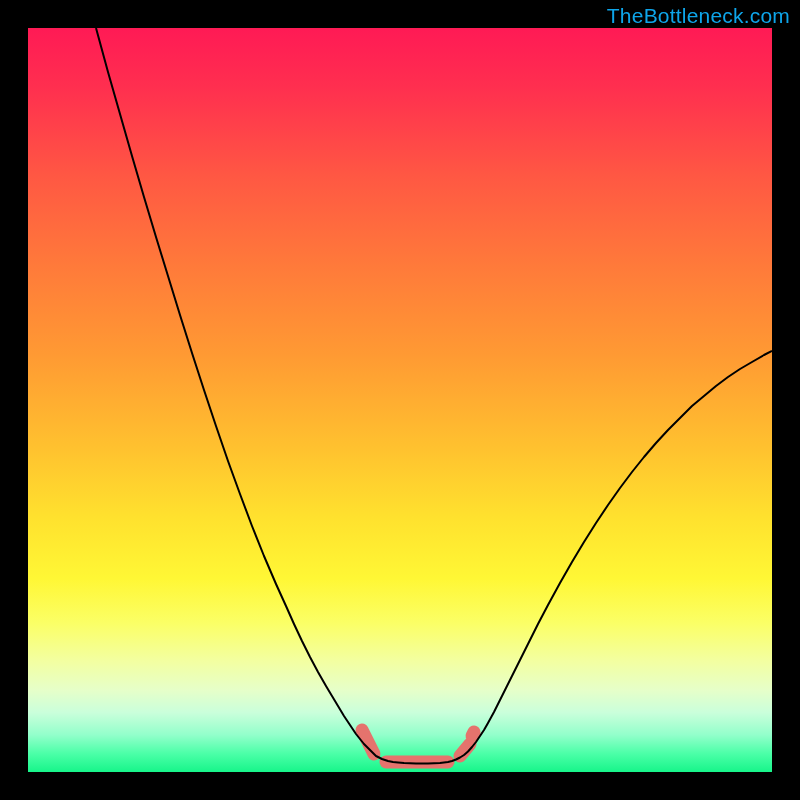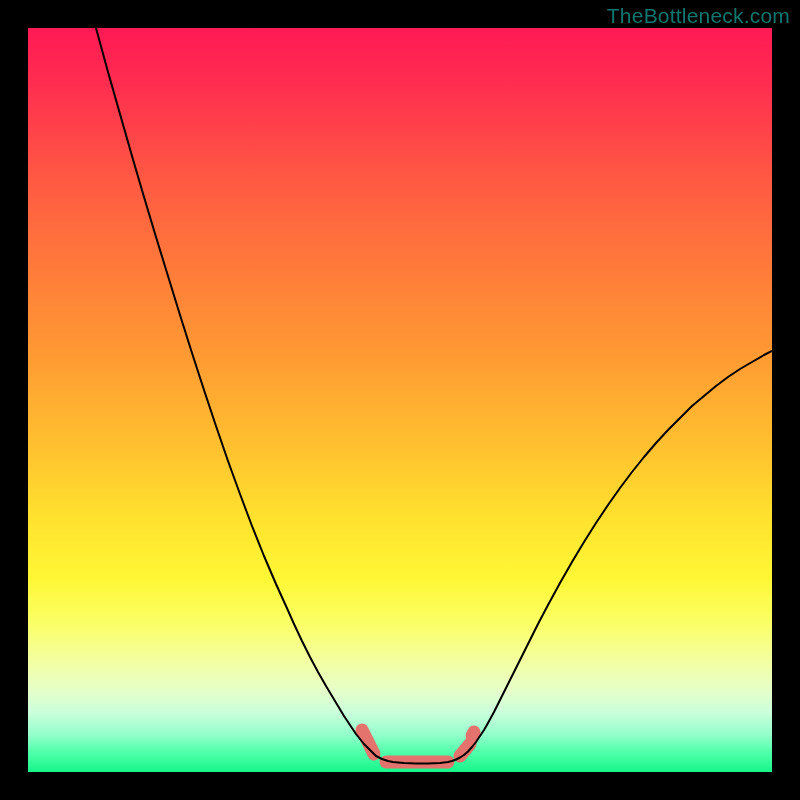--- a/index.html
+++ b/index.html
@@ -44,21 +44,21 @@
       #caffdb 92%,
       #93ffcb 95%,
       #4cffa8 97.5%,
       #17f58a 100%
     );
   }
   .watermark {
     position: absolute;
     top: 4px;
     right: 10px;
-    color: #0f766e;
+    color: #0ea5e9;
     font-size: 21px;
     font-weight: 500;
     letter-spacing: 0.2px;
     user-select: none;
   }
   svg.curve {
     position: absolute;
     top: 0; left: 0;
     width: 744px;
     height: 744px;

